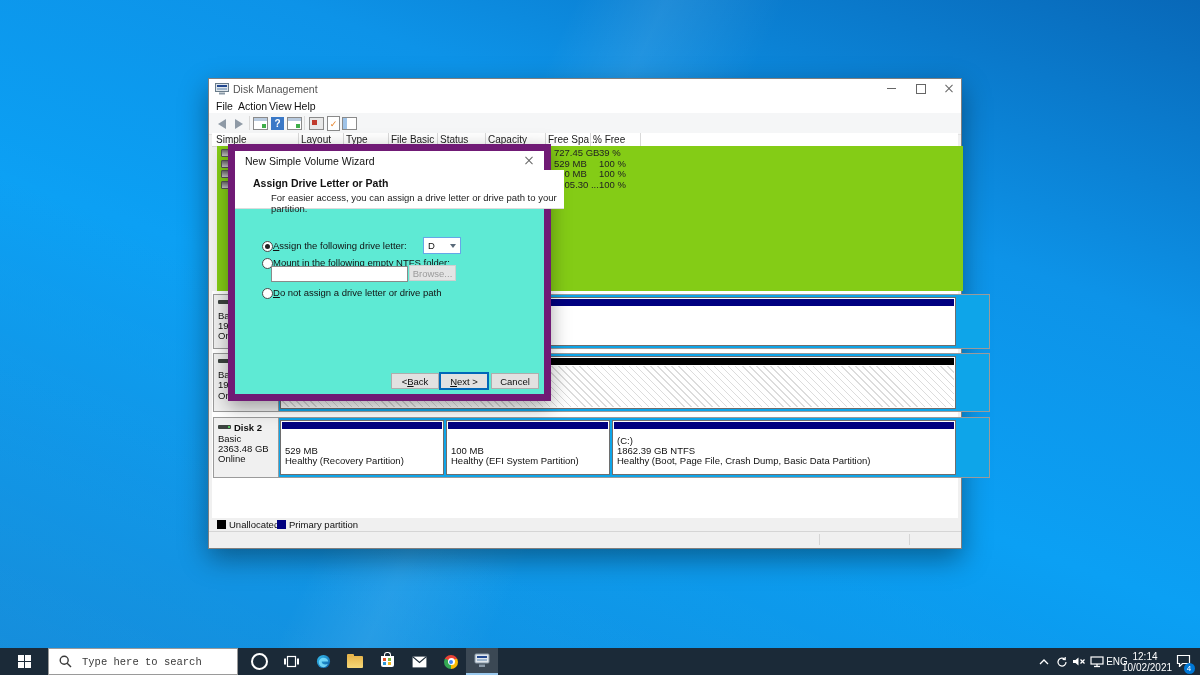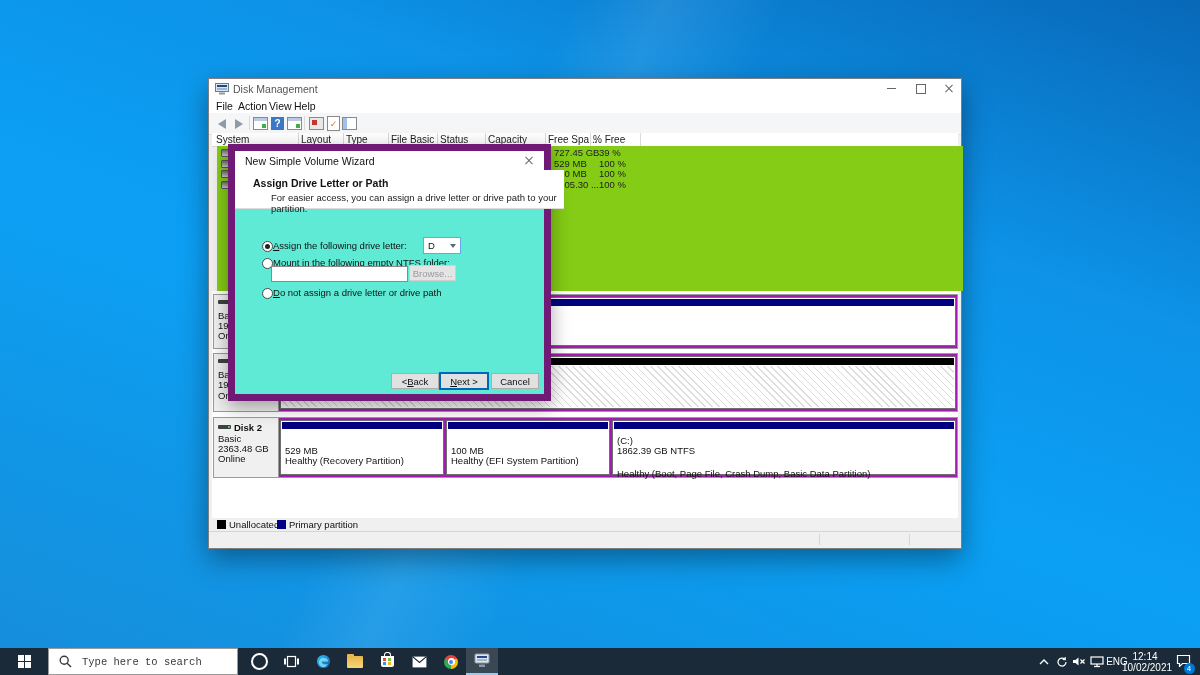--- a/index.html
+++ b/index.html
@@ -51,21 +51,21 @@
   
   .listpane{position:absolute;left:8px;top:67px;width:746px;height:145px;background:#84cc16;}
   .graphpane{position:absolute;left:3px;top:212px;width:746px;height:240px;background:#fff;}
   .volrow{position:absolute;left:0;width:100%;height:10px;font-size:9.5px;color:#222;}
   .vol-ico{position:absolute;left:4px;top:2px;width:12px;height:6px;background:linear-gradient(#6d6d6d,#c9c9c9);
            border:1px solid #555;border-radius:1px;}
   .vol-frag{position:absolute;left:19px;top:0;}
   .vol-free{position:absolute;left:337px;top:0;}
   .vol-pct{position:absolute;left:382px;top:0;}
   
-  .diskrow{position:absolute;left:1px;width:743px;border:1px solid #9b9b9b;background:#a21caf;}
+  .diskrow{position:absolute;left:1px;width:743px;border:1px solid #9b9b9b;background:#0ea5e9;padding-left:32px;}
   .diskhdr{position:absolute;left:0;top:0;width:64px;height:100%;background:#f0f0f0;border-right:1px solid #9b9b9b;}
   .dh-line{position:absolute;left:4px;font-size:9.5px;color:#111;white-space:nowrap;}
   .disk-ico{position:absolute;left:4px;width:13px;height:4px;background:#3d4440;border-radius:1px;}
   .disk-ico::after{content:"";position:absolute;right:1px;top:1px;width:2px;height:2px;background:#57c463;}
   .dname{font-weight:bold;font-size:9.5px;color:#111;position:absolute;left:20px;white-space:nowrap;}
   .part{position:absolute;top:2px;bottom:2px;border:1px solid #6e6e6e;background:#fff;}
   .stripe{position:absolute;left:1px;right:1px;top:1px;height:7px;}
   .stripe.navy{background:#000080;}
   .stripe.black{background:#000;}
   .hatch{position:absolute;left:1px;right:1px;top:9px;bottom:1px;
@@ -192,21 +192,21 @@
         <span class="doc-ic">✓</span>
       </span>
     <span class="tbtn" style="left:133px">
         <span class="panel-ic">
           <i></i>
         </span>
       </span>
   </div>
 
   <div class="colhdr">
-    <span style="left:4px">System</span>
+    <span style="left:4px">Simple</span>
     <span style="left:89px">Layout</span>
     <span style="left:134px">Type</span>
     <span style="left:179px">File Basic</span>
     <span style="left:228px">Status</span>
     <span style="left:276px">Capacity</span>
     <span style="left:336px">Free Spa...</span>
     <span style="left:381px">% Free</span>
     <i class="colsep" style="left:86px"></i>
       <i class="colsep" style="left:131px"></i>
     <i class="colsep" style="left:176px"></i>
@@ -287,21 +287,21 @@
       </div>
       <div class="part" style="left:232px;width:162px">
         <i class="stripe navy"></i>
         <span class="ptext" style="top:25px">100 MB</span>
         <span class="ptext" style="top:35px">Healthy (EFI System Partition)</span>
       </div>
       <div class="part" style="left:398px;width:342px">
         <i class="stripe navy"></i>
         <span class="ptext" style="top:15px">(C:)</span>
         <span class="ptext" style="top:25px">1862.39 GB NTFS</span>
-        <span class="ptext" style="top:48px">Healthy (Boot, Page File, Crash Dump, Basic Data Partition)</span>
+        <span class="ptext" style="top:35px">Healthy (Boot, Page File, Crash Dump, Basic Data Partition)</span>
       </div>
     </div>
   </div>
 
   <div class="legend">
     <i class="sw sw-black" style="left:5px"></i>
     <span class="abs" style="left:17px;top:1px">Unallocated</span>
     <i class="sw sw-navy" style="left:65px"></i>
     <span class="abs" style="left:77px;top:1px">Primary partition</span>
   </div>

